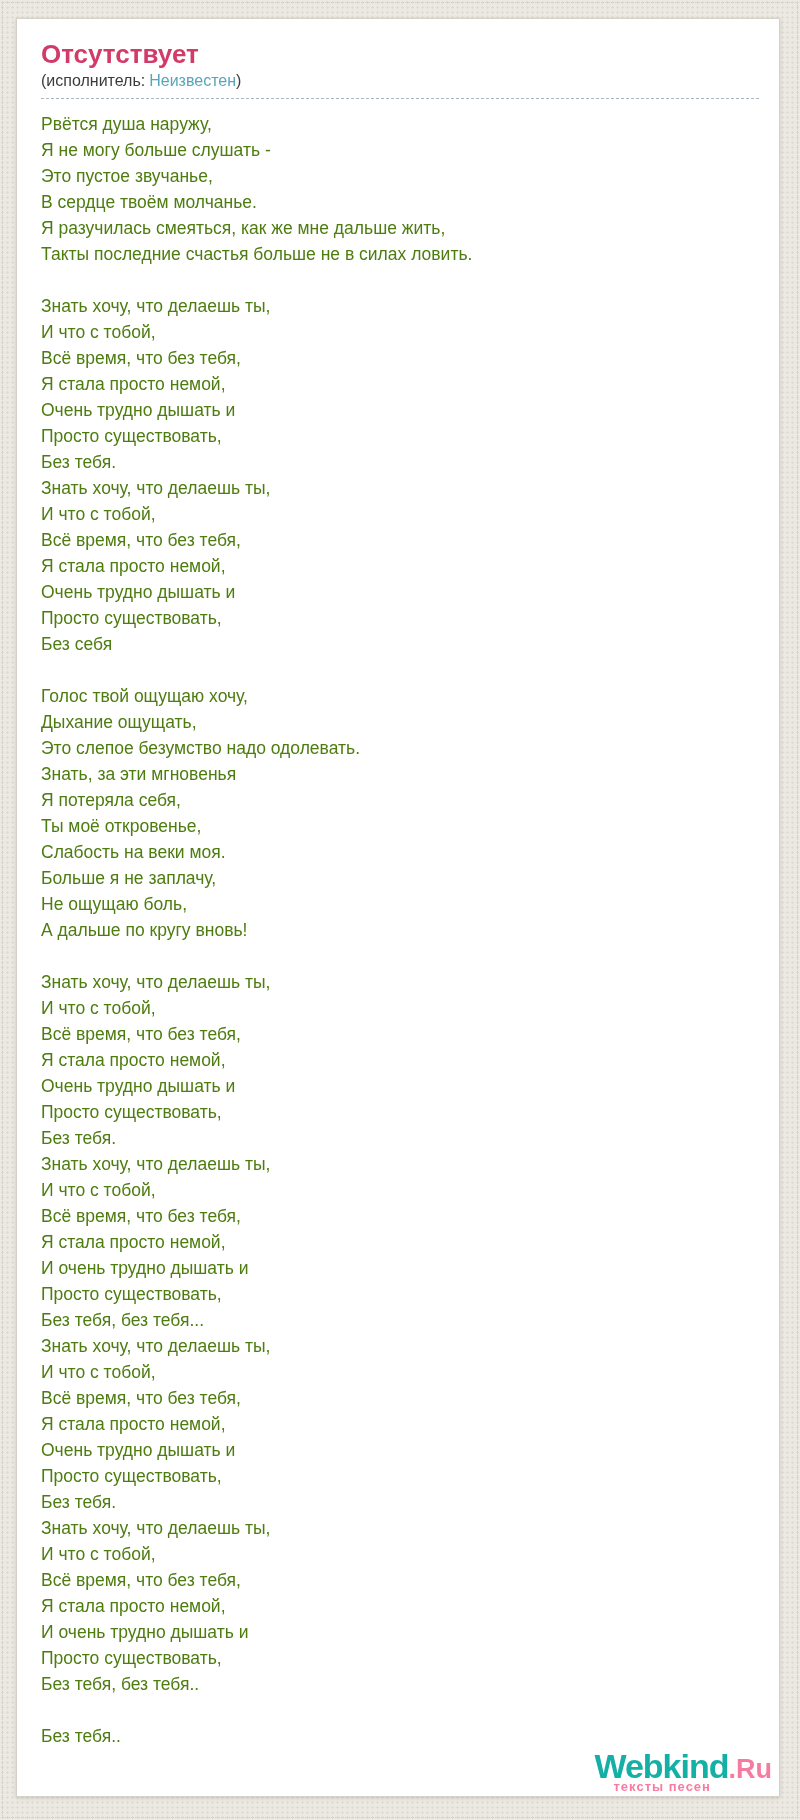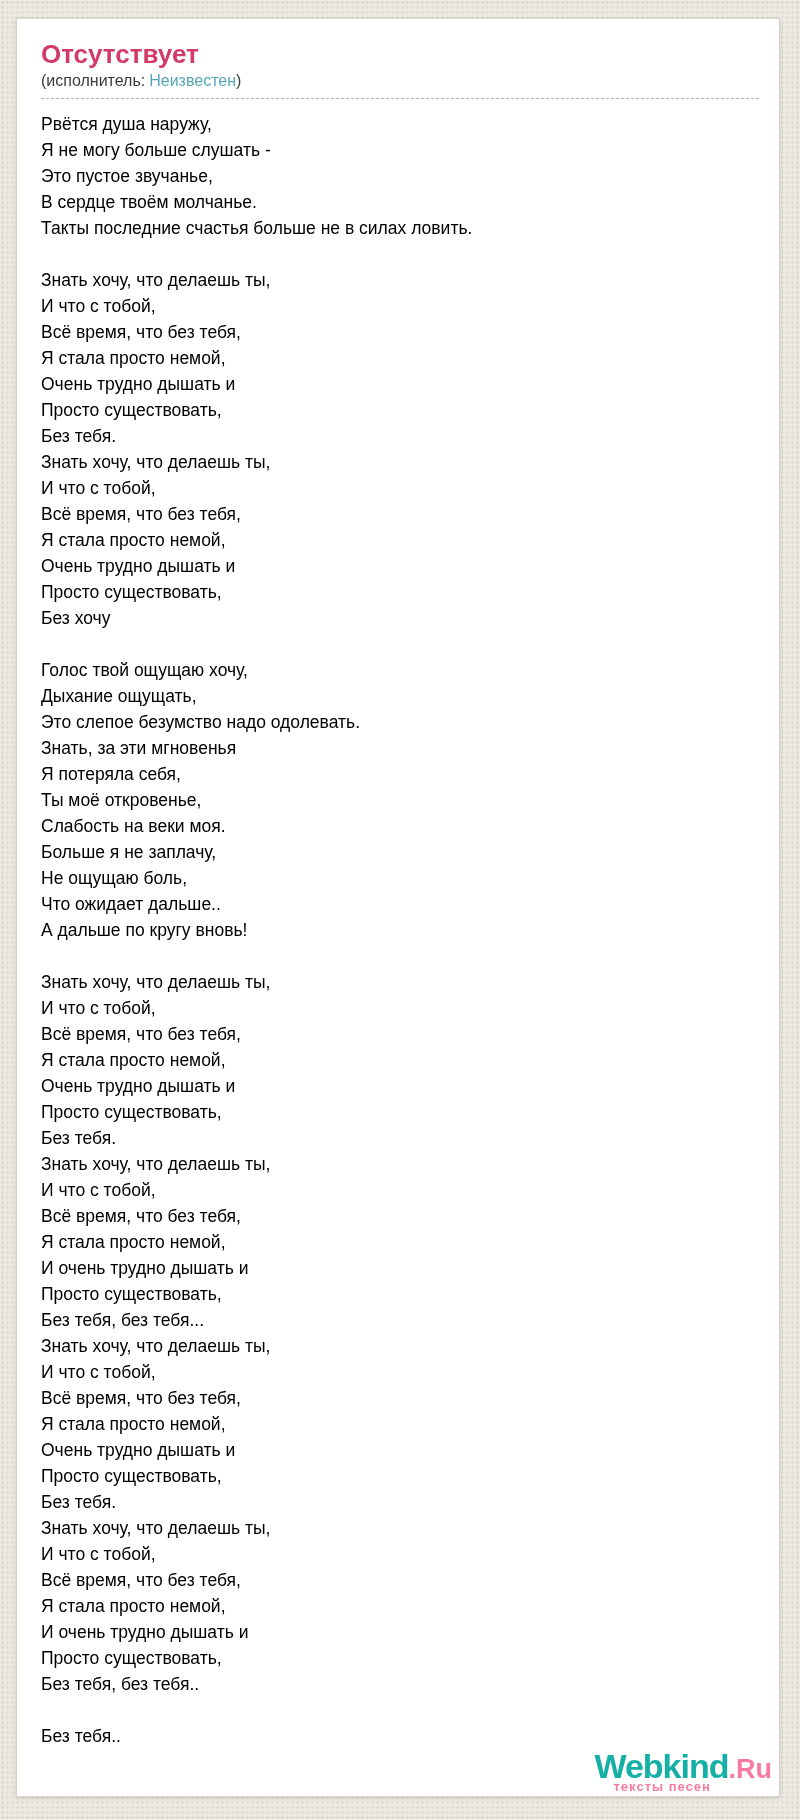--- a/index.html
+++ b/index.html
@@ -53,21 +53,21 @@
     margin-top: 43px;
   }
   .separator {
     height: 0;
     border-bottom: 1px dashed #a9b6c0;
     margin-top: 7px;
   }
   .lyrics {
     margin-top: 12px;
     font-size: 17.5px;
-    color: #000000;
+    color: #4d7c0f;
   }
   .lyric-line { height: 26px; line-height: 26px; white-space: pre; }
   .stanza-gap { height: 26px; }
   .logo {
     position: absolute;
     right: 7px;
     bottom: 3px;
     text-align: center;
     text-decoration: none;
     line-height: 1;
@@ -99,47 +99,47 @@
 
 <div class="card">
   <h1 class="page-title">Отсутствует</h1>
   <div class="artist-line"><span>(исполнитель:</span><a class="artist-link">Неизвестен</a><span>)</span></div>
   <div class="separator"></div>
   <div class="lyrics">
       <div class="lyric-line">Рвётся душа наружу,</div>
       <div class="lyric-line">Я не могу больше слушать -</div>
       <div class="lyric-line">Это пустое звучанье,</div>
       <div class="lyric-line">В сердце твоём молчанье.</div>
+      <div class="lyric-line">Я разучилась смеяться, как же мне дальше жить,</div>
       <div class="lyric-line">Такты последние счастья больше не в силах ловить.</div>
       <div class="stanza-gap"></div>
       <div class="lyric-line">Знать хочу, что делаешь ты,</div>
       <div class="lyric-line">И что с тобой,</div>
       <div class="lyric-line">Всё время, что без тебя,</div>
       <div class="lyric-line">Я стала просто немой,</div>
       <div class="lyric-line">Очень трудно дышать и</div>
       <div class="lyric-line">Просто существовать,</div>
       <div class="lyric-line">Без тебя.</div>
       <div class="lyric-line">Знать хочу, что делаешь ты,</div>
       <div class="lyric-line">И что с тобой,</div>
       <div class="lyric-line">Всё время, что без тебя,</div>
       <div class="lyric-line">Я стала просто немой,</div>
       <div class="lyric-line">Очень трудно дышать и</div>
       <div class="lyric-line">Просто существовать,</div>
-      <div class="lyric-line">Без хочу</div>
+      <div class="lyric-line">Без себя</div>
       <div class="stanza-gap"></div>
       <div class="lyric-line">Голос твой ощущаю хочу,</div>
       <div class="lyric-line">Дыхание ощущать,</div>
       <div class="lyric-line">Это слепое безумство надо одолевать.</div>
       <div class="lyric-line">Знать, за эти мгновенья</div>
       <div class="lyric-line">Я потеряла себя,</div>
       <div class="lyric-line">Ты моё откровенье,</div>
       <div class="lyric-line">Слабость на веки моя.</div>
       <div class="lyric-line">Больше я не заплачу,</div>
       <div class="lyric-line">Не ощущаю боль,</div>
-      <div class="lyric-line">Что ожидает дальше..</div>
       <div class="lyric-line">А дальше по кругу вновь!</div>
       <div class="stanza-gap"></div>
       <div class="lyric-line">Знать хочу, что делаешь ты,</div>
       <div class="lyric-line">И что с тобой,</div>
       <div class="lyric-line">Всё время, что без тебя,</div>
       <div class="lyric-line">Я стала просто немой,</div>
       <div class="lyric-line">Очень трудно дышать и</div>
       <div class="lyric-line">Просто существовать,</div>
       <div class="lyric-line">Без тебя.</div>
       <div class="lyric-line">Знать хочу, что делаешь ты,</div>

